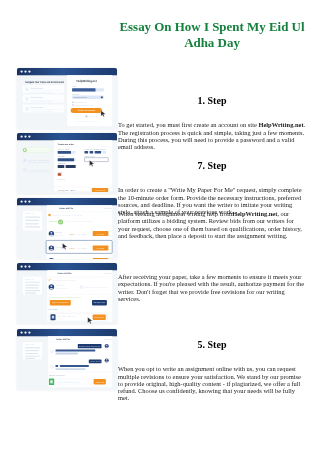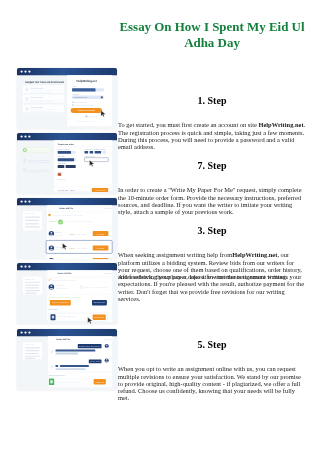--- a/index.html
+++ b/index.html
@@ -286,21 +286,20 @@
  <div class="steps">
   <div class="step s1">
     <h3>1. Step</h3>
     <p><span>To get started, you must first create an account on site </span><b>HelpWriting.net</b><span>. The registration process is quick and simple, taking just a few moments. During this process, you will need to provide a password and a valid email address.</span></p>
   </div>
   <div class="step s2">
     <h3>7. Step</h3>
     <p><span>In order to create a "Write My Paper For Me" request, simply complete the 10-minute order form. Provide the necessary instructions, preferred sources, and deadline. If you want the writer to imitate your writing style, attach a sample of your previous work.</span></p>
   </div>
   <div class="step s3">
-    <h3>3. Step</h3>
     <p><span>When seeking assignment writing help from</span><b>HelpWriting.net</b><span>, our platform utilizes a bidding system. Review bids from our writers for your request, choose one of them based on qualifications, order history, and feedback, then place a deposit to start the assignment writing.</span></p>
   </div>
   <div class="step s4">
     <p><span>After receiving your paper, take a few moments to ensure it meets your expectations. If you're pleased with the result, authorize payment for the writer. Don't forget that we provide free revisions for our writing services.</span></p>
   </div>
   <div class="step s5">
     <h3>5. Step</h3>
     <p><span>When you opt to write an assignment online with us, you can request multiple revisions to ensure your satisfaction. We stand by our promise to provide original, high-quality content - if plagiarized, we offer a full refund. Choose us confidently, knowing that your needs will be fully met.</span></p>
   </div>
  </div>

